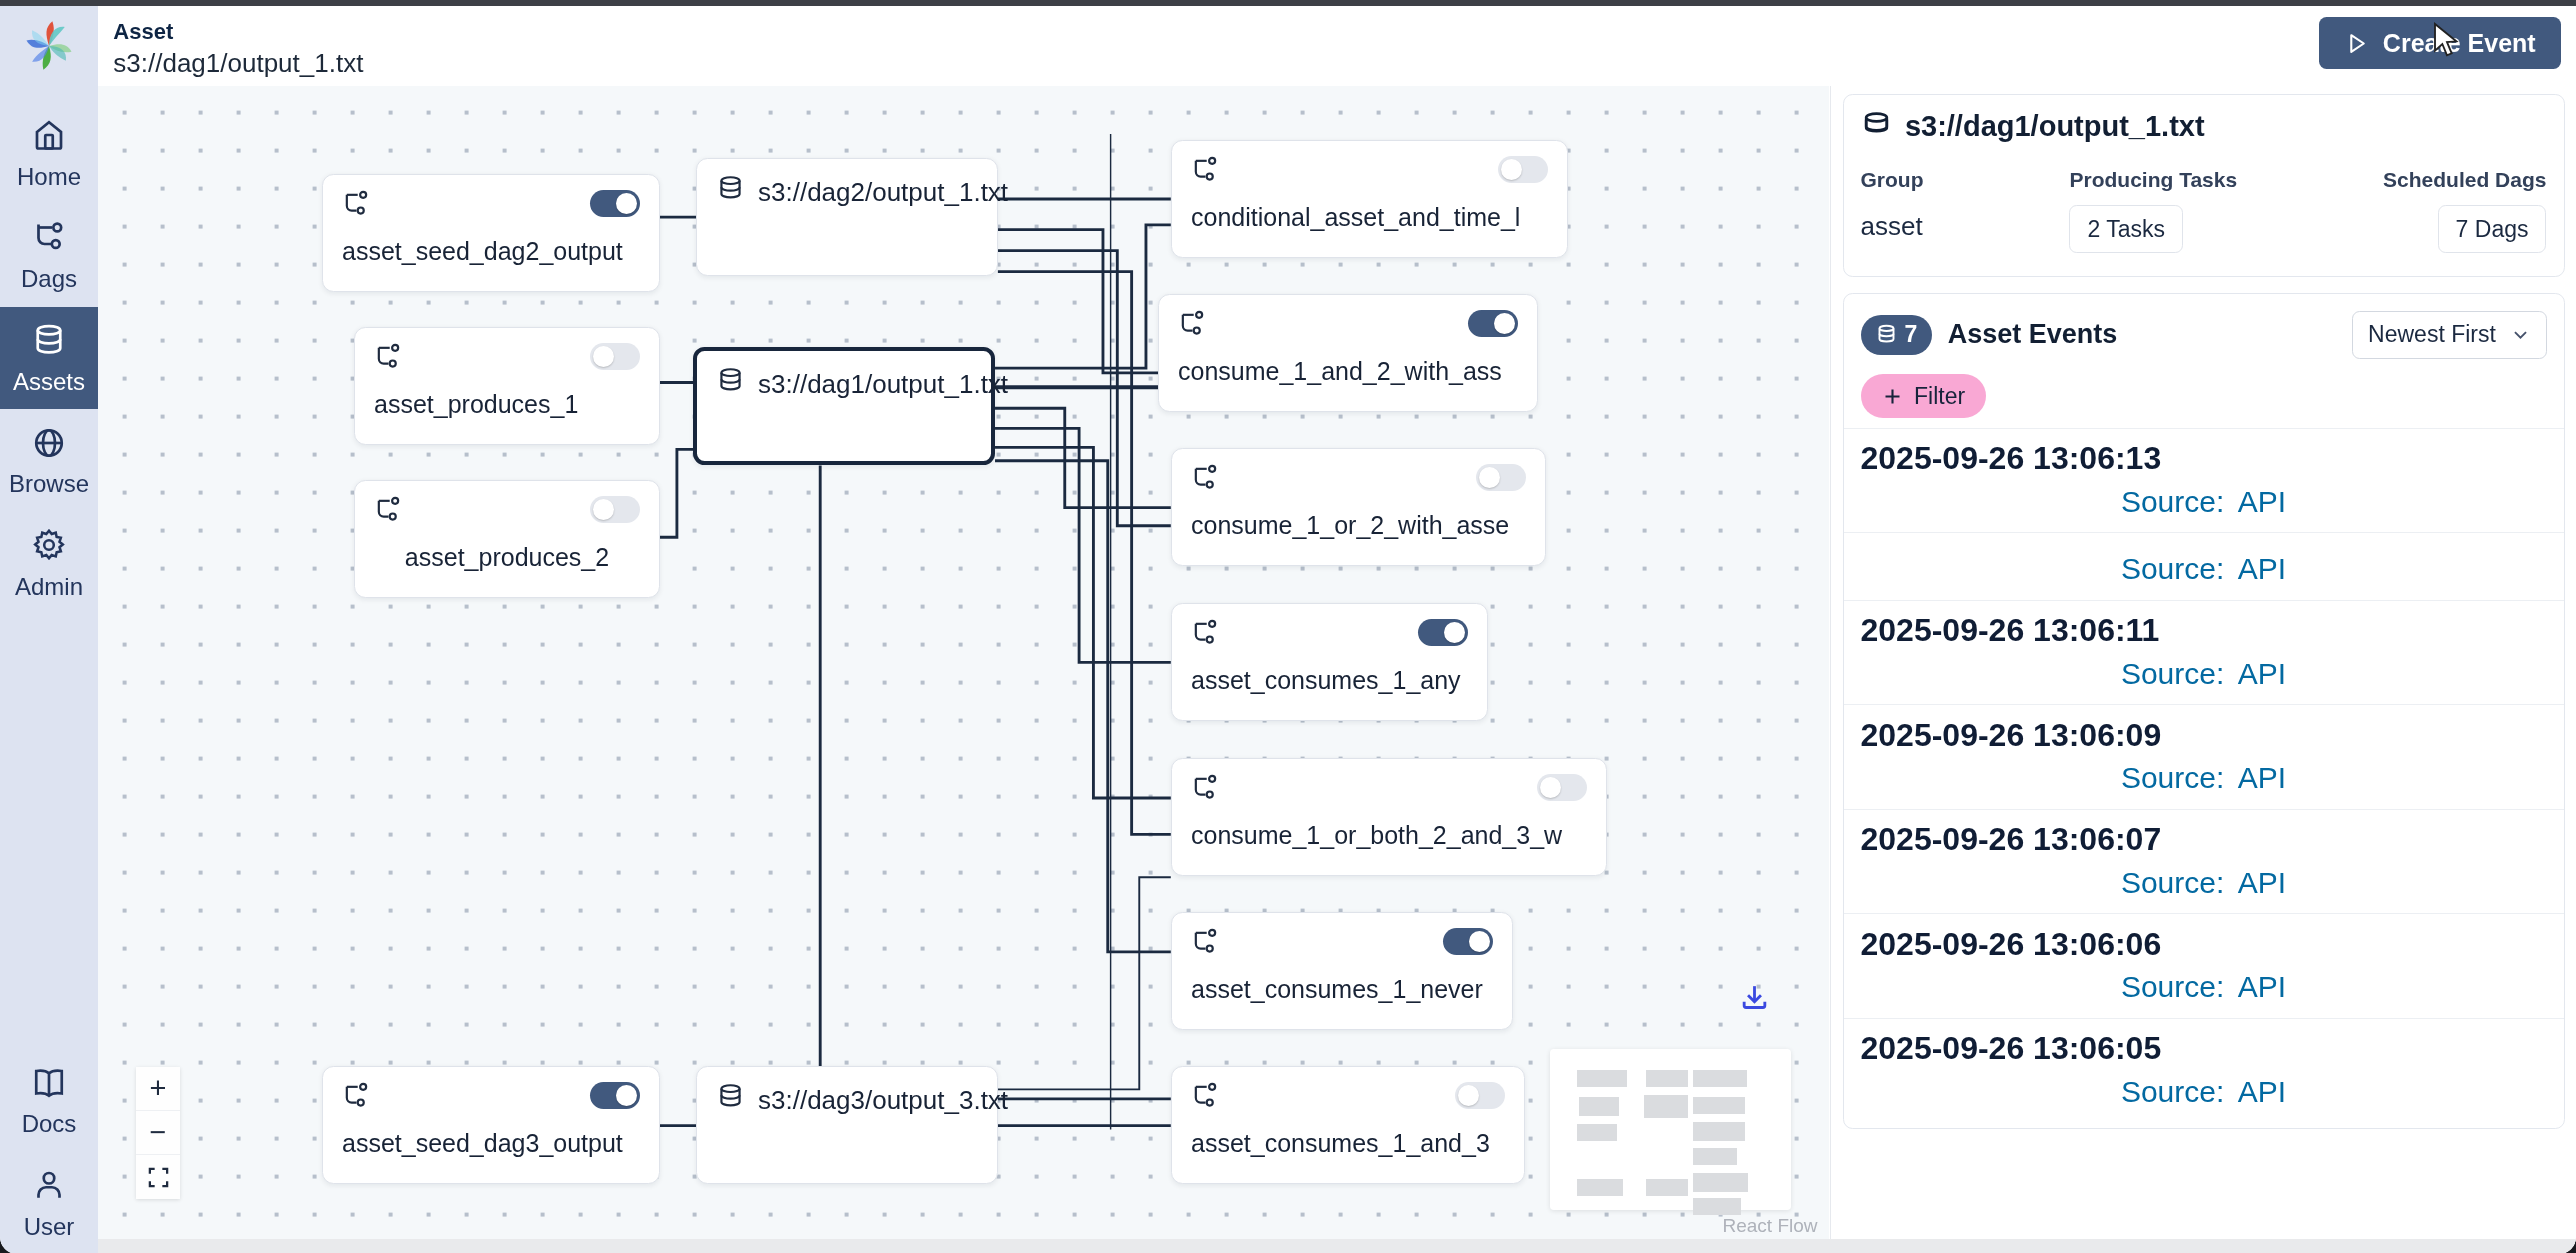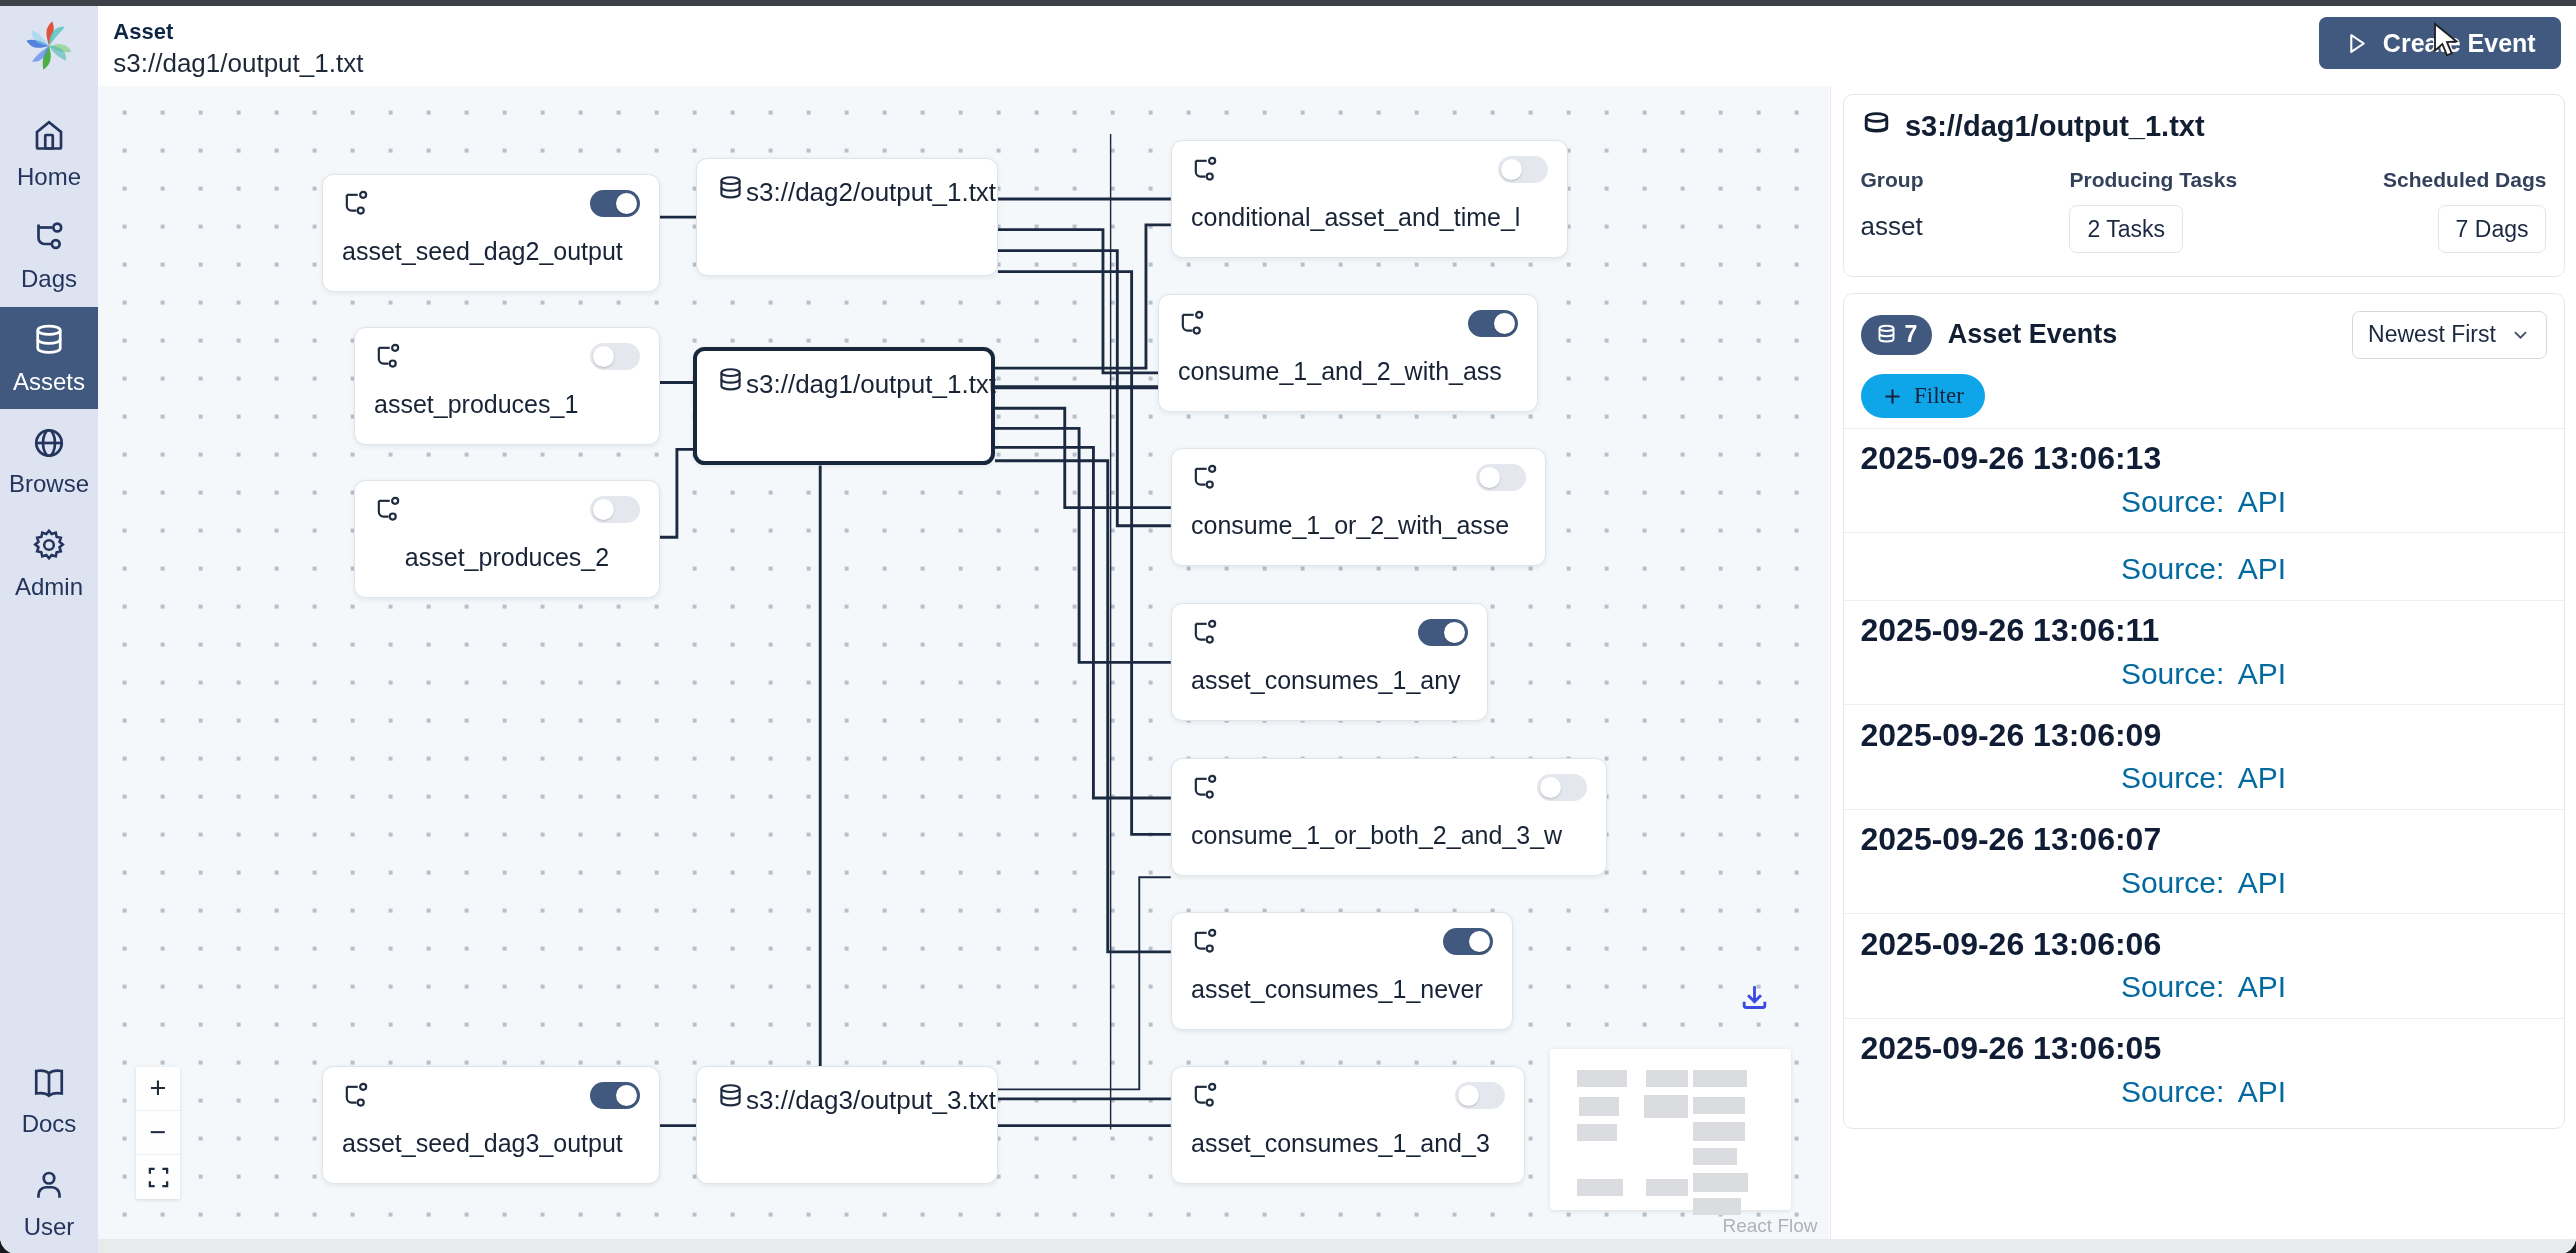--- a/index.html
+++ b/index.html
@@ -27,21 +27,21 @@
   #create-event-btn svg { width:25px; height:25px; }
 
   
   #canvas { position:absolute; left:98px; top:86px; width:1731px; bottom:0; background:#f5f8fa;
     background-image:radial-gradient(circle,#b6bfcb 2.1px,transparent 2.5px); background-size:38px 38px; background-position:7.6px 7.6px; overflow:hidden; }
   #edges { position:absolute; left:0; top:0; width:100%; height:100%; }
   .gnode { position:absolute; background:#ffffff; border:1.9px solid #dfe3ea; border-radius:11.5px; box-shadow:0 1.9px 4.8px rgba(16,24,40,.07); padding:15.3px 19px; cursor:pointer; }
   .gnode.selected { border:4.8px solid #18263c; }
   .gnode .row1 { display:flex; justify-content:space-between; align-items:flex-start; }
   .gnode .nlabel { font-size:25px; color:#182336; margin-top:13.4px; white-space:nowrap; }
-  .gnode.asset .arow { display:flex; align-items:center; gap:1px; font-size:26px; font-weight:500; color:#182336; white-space:nowrap; }
+  .gnode.asset .arow { display:flex; align-items:center; gap:13px; font-size:26px; font-weight:500; color:#182336; white-space:nowrap; }
   .gnode svg.node-ic { width:29px; height:29px; stroke:#1f2b3f; flex:none; }
   .toggle { width:50px; height:27px; border-radius:13.4px; position:relative; cursor:pointer; flex:none; }
   .toggle.on { background:#41597e; }
   .toggle.off { background:#e4e7ed; }
   .toggle .knob { position:absolute; top:2.9px; width:21px; height:21px; border-radius:50%; background:#ffffff; box-shadow:0 1px 1.9px rgba(0,0,0,.2); }
   .toggle.on .knob { right:2.9px; }
   .toggle.off .knob { left:2.9px; }
 
   
   #flow-controls { position:absolute; left:38px; bottom:55px; display:flex; flex-direction:column; box-shadow:0 1px 3.8px rgba(0,0,0,.12); z-index:20; }
@@ -70,21 +70,21 @@
   .meta-col.right { text-align:right; }
   .meta-col.center { text-align:left; }
 
   #events-card { margin-top:15.3px; padding:17px 0 5.7px 0; }
   #events-head { display:flex; align-items:center; padding:0 17px; }
   #events-badge { display:flex; align-items:center; gap:7.6px; background:#41597e; color:#fff; border-radius:21px; height:40px; padding:0 15.3px; font-size:23px; font-weight:700; }
   #events-badge svg { width:21px; height:21px; stroke:#ffffff; }
   #events-title { font-size:27px; font-weight:700; color:#121f33; margin-left:15.3px; flex:1; }
   #sort-select { display:flex; align-items:center; gap:15.3px; border:1.4px solid #d3d8e0; border-radius:7.6px; padding:9.6px 15.3px; font-size:23px; color:#1b2940; background:#fff; cursor:pointer; }
   #sort-select svg { width:19px; height:19px; stroke:#46526b; }
-  #filter-btn { display:flex; align-items:center; gap:11.5px; background:#0ea5e9; border:none; border-radius:23px; height:44px; padding:18px 21px; font-size:23px; color:#17233b; margin:15.3px 17px 5.7px 17px; cursor:pointer; font-family:Liberation Serif, serif; }
+  #filter-btn { display:flex; align-items:center; gap:11.5px; background:#f9a8d4; border:none; border-radius:23px; height:44px; padding:18px 21px; font-size:23px; color:#17233b; margin:15.3px 17px 5.7px 17px; cursor:pointer; font-family:Liberation Sans, sans-serif; }
   #filter-btn svg { width:21px; height:21px; stroke:#17233b; }
   #events-list { margin-top:9.6px; }
   .event-item { padding:11.5px 17px 13.4px 17px; border-top:1px solid #eceff3; }
   .event-item:first-child { border-top:1px solid #eceff3; }
   .event-ts { font-size:32px; font-weight:700; color:#101d35; }
   .event-src { font-size:30px; color:#0369a1; margin-top:7.6px;text-align:center; }
   .event-src .src-label { margin-right:13.4px; }
 
   
   #bottom-strip { position:absolute; left:98px; right:0; bottom:0; height:15.3px; background:#e9eaec; z-index:50; }

